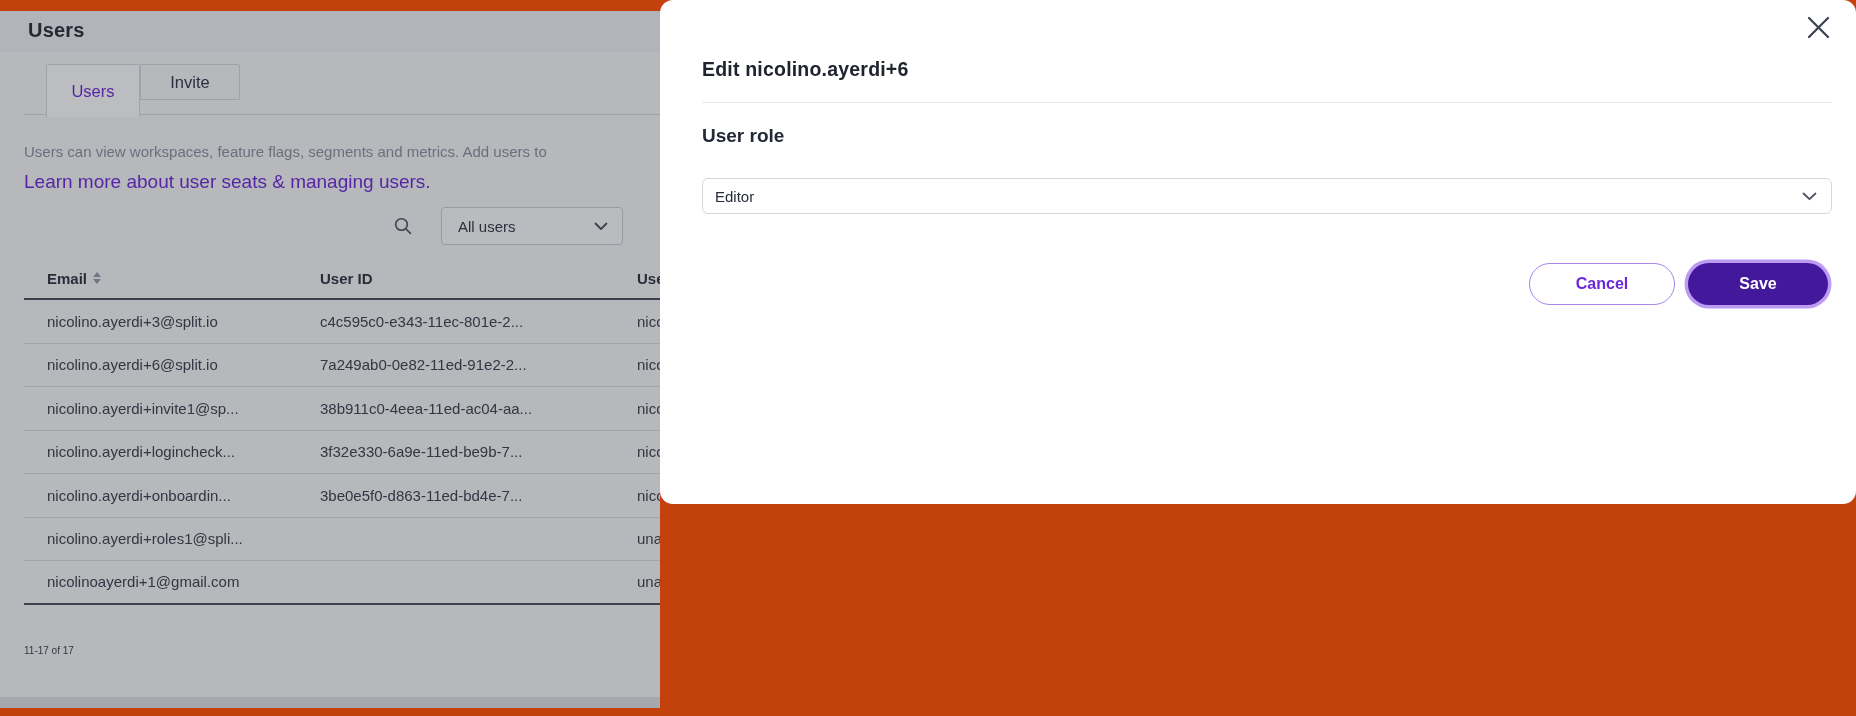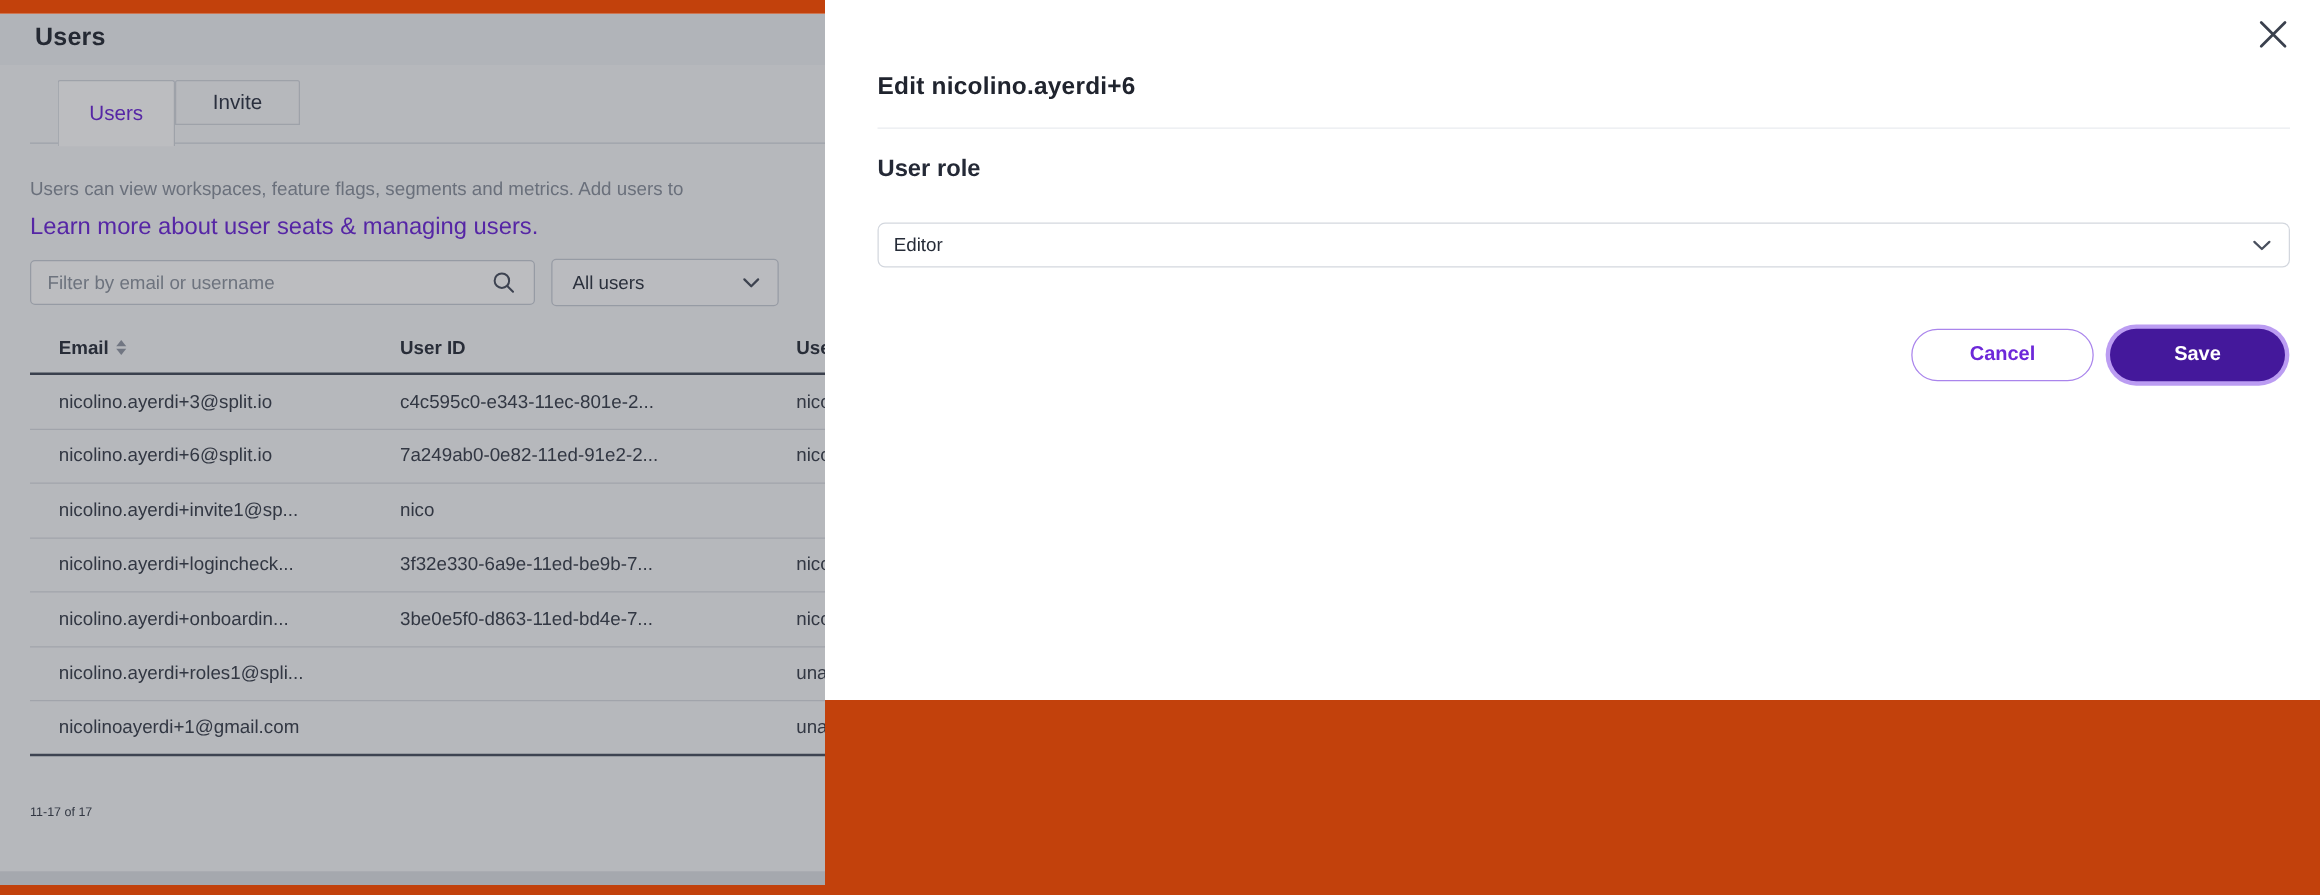--- a/index.html
+++ b/index.html
@@ -53,22 +53,22 @@
   .sort .dn { border-top:5px solid #949aa6; }
   .tbody .trow { height:43.5px; border-bottom:1px solid #d9dce1; cursor:pointer; }
   .tbody .trow:last-child { border-bottom:2px solid #4a5160; }
 
   .pagination { position:absolute; left:24px; top:634px; font-size:10px; color:#3a404c; }
   .bottom-strip { position:absolute; left:0; top:686px; width:100%; height:11px; background:#dfe1e5; }
 
   .backdrop { position:absolute; inset:0; background:rgba(33,37,46,0.30); z-index:10; }
 
   
-  .drawer { position:absolute; left:660px; top:0; width:1196px; height:560px; background:#ffffff;
-            z-index:20; padding:0 24px 4px 42px; }
+  .drawer { position:absolute; left:660px; top:0; width:1196px; height:504px; background:#ffffff;
+            z-index:20; padding:0 24px 4px 42px;border-radius:13px; }
   .close-btn { position:absolute; top:16px; right:25px; width:26px; height:26px; background:none;
                border:none; cursor:pointer; padding:0; }
   .drawer-title { margin-top:58px; font-size:19.5px; font-weight:700; color:#20242e; letter-spacing:.2px; }
   .drawer-divider { margin-top:21px; height:1px; background:#e9ebef; }
   .field-label { margin-top:22px; font-size:19px; font-weight:700; color:#242936; }
   .role-select { margin-top:31px; height:36px; border:1px solid #d3d7de; border-radius:6px;
                  display:flex; align-items:center; padding:0 14px 0 12px; cursor:pointer; background:#fff; }
   .role-select .val { font-size:15px; color:#262c38; flex:1; }
 
   .btn-row { margin-top:49px; display:flex; justify-content:flex-end; align-items:center; gap:13px; }
@@ -89,21 +89,20 @@
       <div class="page-title">Users</div>
     </div>
 
     <div class="tabline"></div>
     <div class="tab tab-users">Users</div>
     <div class="tab tab-invite">Invite</div>
 
     <div class="desc">Users can view workspaces, feature flags, segments and metrics. Add users to</div>
     <a class="learn-link">Learn more about user seats &amp; managing users.</a>
 
-    <input class="filter-input" value="" placeholder="Filter by email or username" style="">
     <svg class="search-ic" viewBox="0 0 18 18">
       <circle cx="7.5" cy="7.5" r="5.8" fill="none" stroke="#4a5160" stroke-width="1.6"></circle>
       <line x1="12" y1="12" x2="16.4" y2="16.4" stroke="#4a5160" stroke-width="1.6" stroke-linecap="round"></line>
     </svg>
 
     <div class="users-filter">
       <span class="val">All users</span>
       <svg width="14" height="9" viewBox="0 0 14 9">
         <polyline points="1.5,1.5 7,7 12.5,1.5" fill="none" stroke="#49505e" stroke-width="1.8" stroke-linecap="round" stroke-linejoin="round"></polyline>
       </svg>
@@ -127,20 +126,21 @@
           <div class="cell">c4c595c0-e343-11ec-801e-2...</div>
           <div class="cell">nico</div>
         </div>
         <div class="trow">
           <div class="cell">nicolino.ayerdi+6@split.io</div>
           <div class="cell">7a249ab0-0e82-11ed-91e2-2...</div>
           <div class="cell">nico</div>
         </div>
         <div class="trow">
           <div class="cell">nicolino.ayerdi+invite1@sp...</div>
+          <div class="cell">38b911c0-4eea-11ed-ac04-aa...</div>
           <div class="cell">nico</div>
         </div>
         <div class="trow">
           <div class="cell">nicolino.ayerdi+logincheck...</div>
           <div class="cell">3f32e330-6a9e-11ed-be9b-7...</div>
           <div class="cell">nico</div>
         </div>
         <div class="trow">
           <div class="cell">nicolino.ayerdi+onboardin...</div>
           <div class="cell">3be0e5f0-d863-11ed-bd4e-7...</div>

